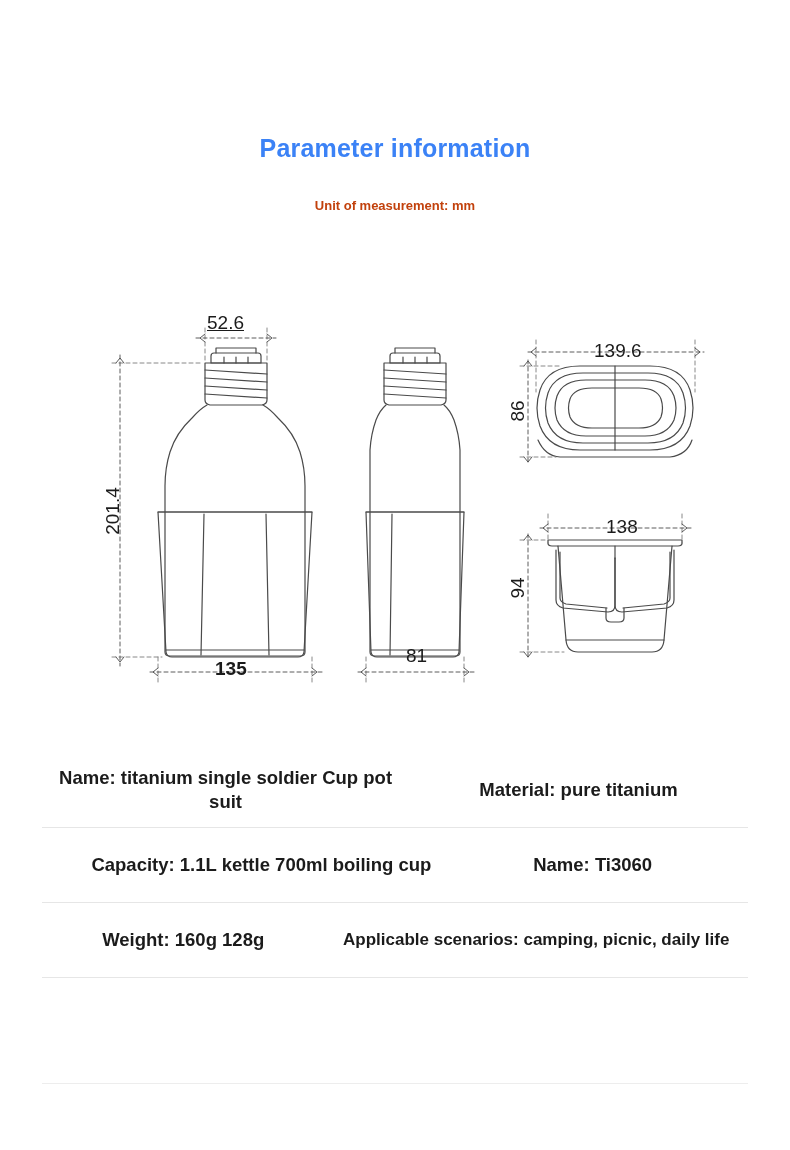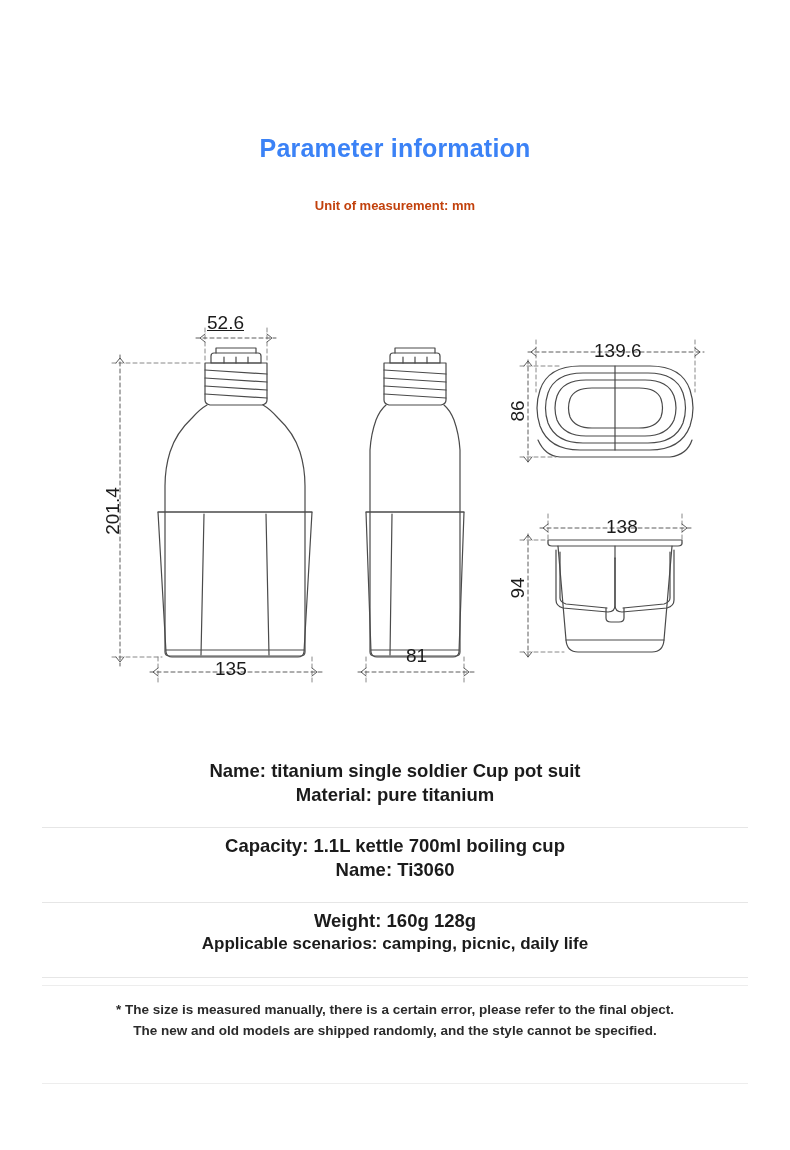--- a/index.html
+++ b/index.html
@@ -71,21 +71,20 @@
     top: 752px;
     left: 42px;
     width: 706px;
   }
   .spec-row {
     display: flex;
     align-items: center;
     border-bottom: 1px solid #e6e6e6;
     min-height: 62px;
     padding: 6px 0;
-    flex-direction: column;
   }
   .spec-row:first-child {
     border-top: 1px solid #e6e6e6;
     border-top-color: transparent;
   }
   .spec-cell {
     font-size: 18.5px;
     font-weight: bold;
     color: #1b1b1b;
     line-height: 1.32;
@@ -278,21 +277,21 @@
           <path d="M524 240 L528 235 L532 240"></path>
           <path d="M524 352 L528 357 L532 352"></path>
         </g>
 
       </g>
     </svg>
 
     
     <div class="dim-label" style="left:207px; top:12px;text-decoration:underline;">52.6</div>
     <div class="dim-label vertical" style="left:83px; top:200px; width:60px; text-align:center;">201.4</div>
-    <div class="dim-label" style="left:215px; top:358px;">135</div>
+    <div class="dim-label" style="left:215px; top:358px;font-weight:bold;">135</div>
     <div class="dim-label" style="left:406px; top:345px;">81</div>
     <div class="dim-label" style="left:594px; top:40px;">139.6</div>
     <div class="dim-label vertical" style="left:490px; top:100px; width:56px; text-align:center;">86</div>
     <div class="dim-label" style="left:606px; top:216px;">138</div>
     <div class="dim-label vertical" style="left:490px; top:277px; width:56px; text-align:center;">94</div>
   </div>
 
   <div class="specs">
     <div class="spec-row row-1">
       <div class="spec-cell left">Name: titanium single soldier Cup pot suit</div>
@@ -301,20 +300,16 @@
     <div class="spec-row row-2">
       <div class="spec-cell left">Capacity: 1.1L kettle 700ml boiling cup</div>
       <div class="spec-cell right">Name: Ti3060</div>
     </div>
     <div class="spec-row row-3">
       <div class="spec-cell left">Weight: 160g 128g</div>
       <div class="spec-cell right">Applicable scenarios: camping, picnic, daily life</div>
     </div>
   </div>
 
-  <div class="footnotes">
-    <div class="footnote first">* The size is measured manually, there is a certain error, please refer to the final object.</div>
-    <div class="footnote">The new and old models are shipped randomly, and the style cannot be specified.</div>
-  </div>
 
   <div class="divider-bottom"></div>
 
 </div>
 
 </body></html>

